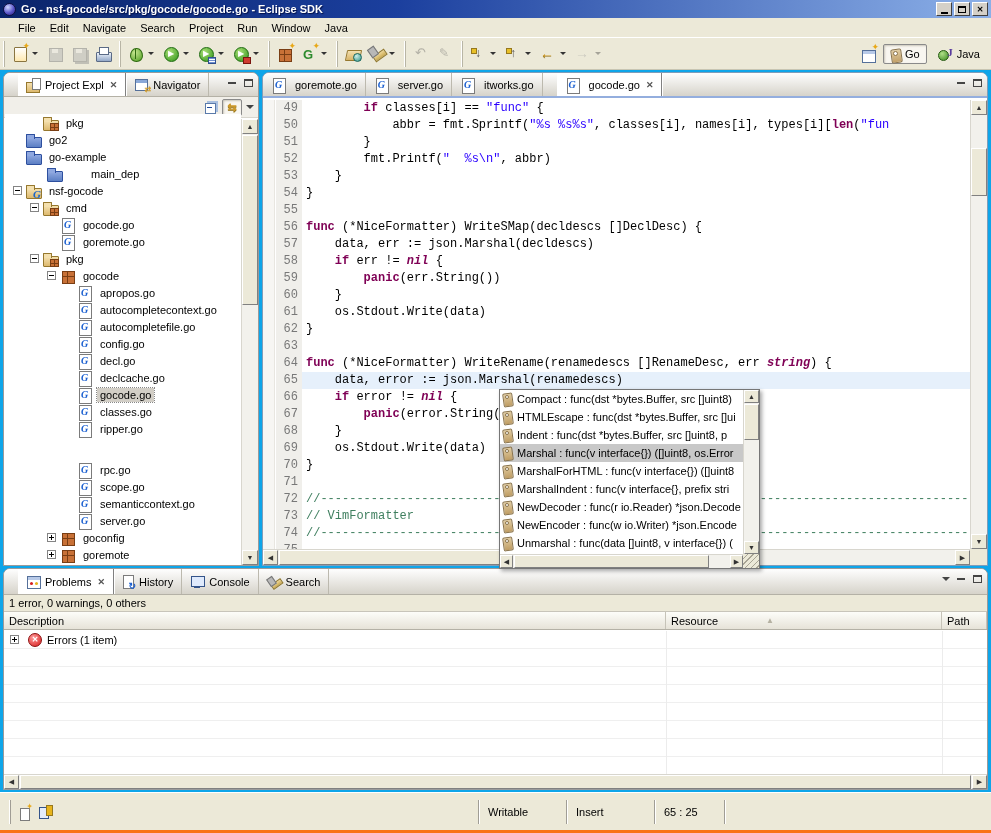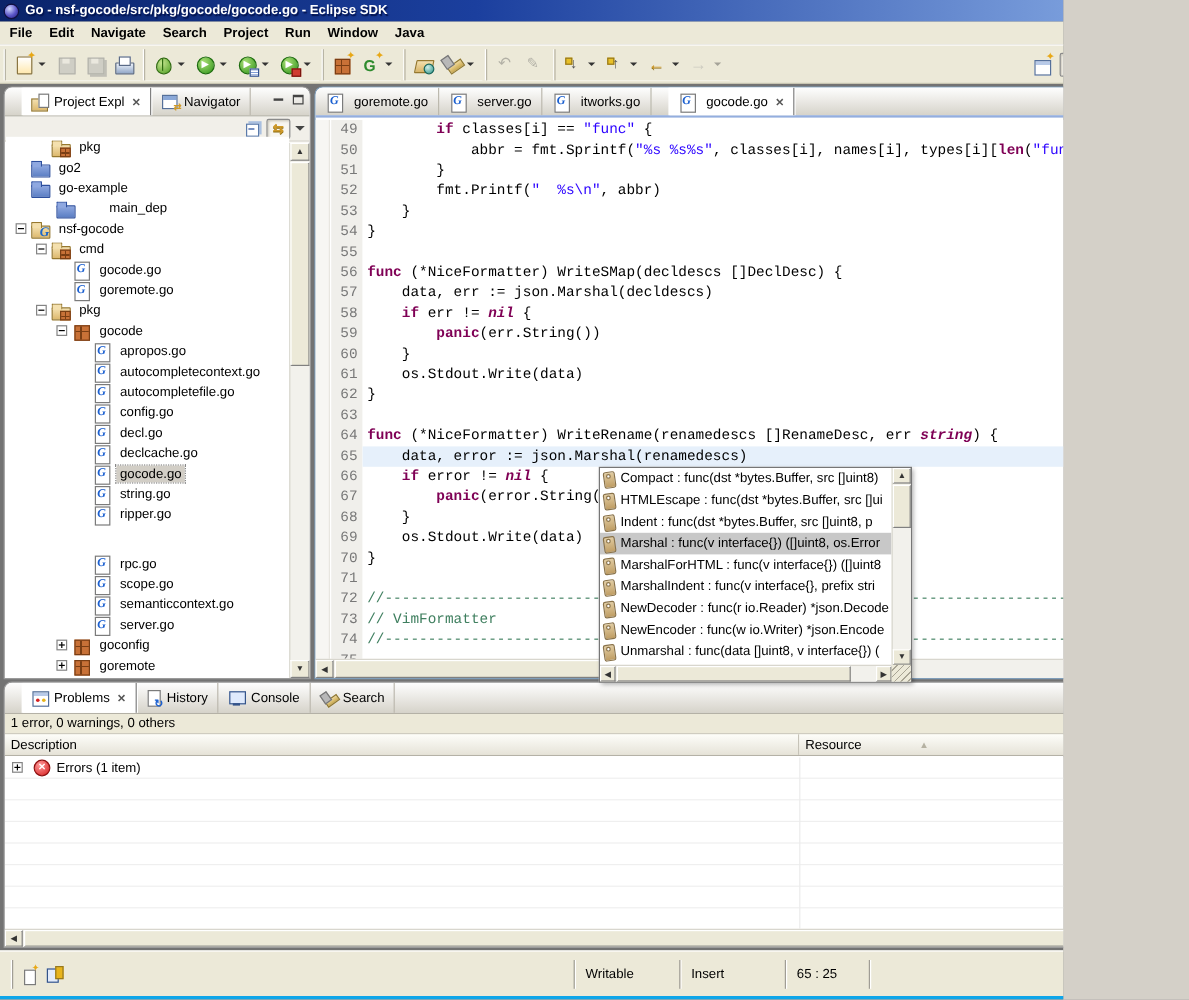--- a/index.html
+++ b/index.html
@@ -1,37 +1,37 @@
 <!DOCTYPE html>
 <html><head>
 <meta charset="utf-8">
 <style>
   * { margin:0; padding:0; box-sizing:border-box; }
   html,body { background:#d4d0c8; }
-  #root { position:relative; width:886px; height:833px; background:#737373;
+  #root { position:relative; width:991px; height:833px; background:#0ea5e9;
           font-family:"Liberation Sans",sans-serif; font-size:11px; color:#000;
-          overflow:hidden; border-bottom:3px solid #0ea5e9;}
+          overflow:hidden; border-bottom:3px solid #f97316;}
 
   
   .titlebar { position:absolute; left:0; top:0; width:991px; height:18px;
     background:linear-gradient(90deg,#0a246a 0%,#1b3f9e 40%,#8cb0e8 100%);
     display:flex; align-items:center; padding-left:3px; }
   .app-icon { width:13px; height:13px; border-radius:50%;
     background:radial-gradient(circle at 35% 30%,#cfd8ff,#5a55c8 55%,#241e7a); border:1px solid #101040; }
   .title-text { color:#fff; font-weight:bold; font-size:11px; margin-left:5px; white-space:nowrap;
     text-shadow:1px 1px 1px #00104a; }
   .win-btns { position:absolute; right:3px; top:2px; display:flex; gap:2px; }
   .wbtn { width:16px; height:14px; background:#d4d0c8; border:1px solid; border-color:#fff #404040 #404040 #fff;
     display:flex; align-items:center; justify-content:center; font-size:8px; font-weight:bold; }
   .wbtn .mini { width:7px; height:2px; background:#000; margin-top:7px; }
   .wbtn .maxi { width:8px; height:7px; border:1px solid #000; border-top-width:2px; }
 
   
   .menubar { position:absolute; left:0; top:18px; width:991px; height:19px; background:#ece9d8;
-    display:flex; align-items:center; padding-left:1px;font-weight:bold; }
+    display:flex; align-items:center; padding-left:11px; }
   .menu-item { padding:2px 7px; cursor:default; }
 
   
   .toolbar { position:absolute; left:0; top:37px; width:991px; height:33px; background:#ece9d8;
     border-top:1px solid #fff; border-bottom:1px solid #c8c5b2; display:flex; align-items:center; padding-left:2px; }
   .tgroup { display:flex; align-items:center; height:26px; padding:0 3px;
     border-left:1px solid #b8b5a5; box-shadow:-1px 0 0 #fff; margin-left:2px; }
   .tgroup:first-child { border-left:1px solid #b8b5a5; }
   .tbtn { display:flex; align-items:center; padding:2px 2px; border:1px solid transparent; border-radius:2px; }
   .tbtn.disabled { opacity:.38; filter:saturate(.15); }
@@ -499,21 +499,21 @@
           <span class="tlabel">declcache.go</span>
         </div>
         <div class="trow selected" style="padding-left: 59px;">
           <span class="tw-space"></span>
           <span class="ticon ic-gofile"><span class="ov"></span></span>
           <span class="tlabel">gocode.go</span>
         </div>
         <div class="trow" style="padding-left: 59px;">
           <span class="tw-space"></span>
           <span class="ticon ic-gofile"><span class="ov"></span></span>
-          <span class="tlabel">string.go</span>
+          <span class="tlabel">classes.go</span>
         </div>
         <div class="trow" style="padding-left: 59px;">
           <span class="tw-space"></span>
           <span class="ticon ic-gofile"><span class="ov"></span></span>
           <span class="tlabel">ripper.go</span>
         </div>
         <div class="trow" style="padding-left: 59px; margin-top: 24px;">
           <span class="tw-space"></span>
           <span class="ticon ic-gofile"><span class="ov"></span></span>
           <span class="tlabel">rpc.go</span>

